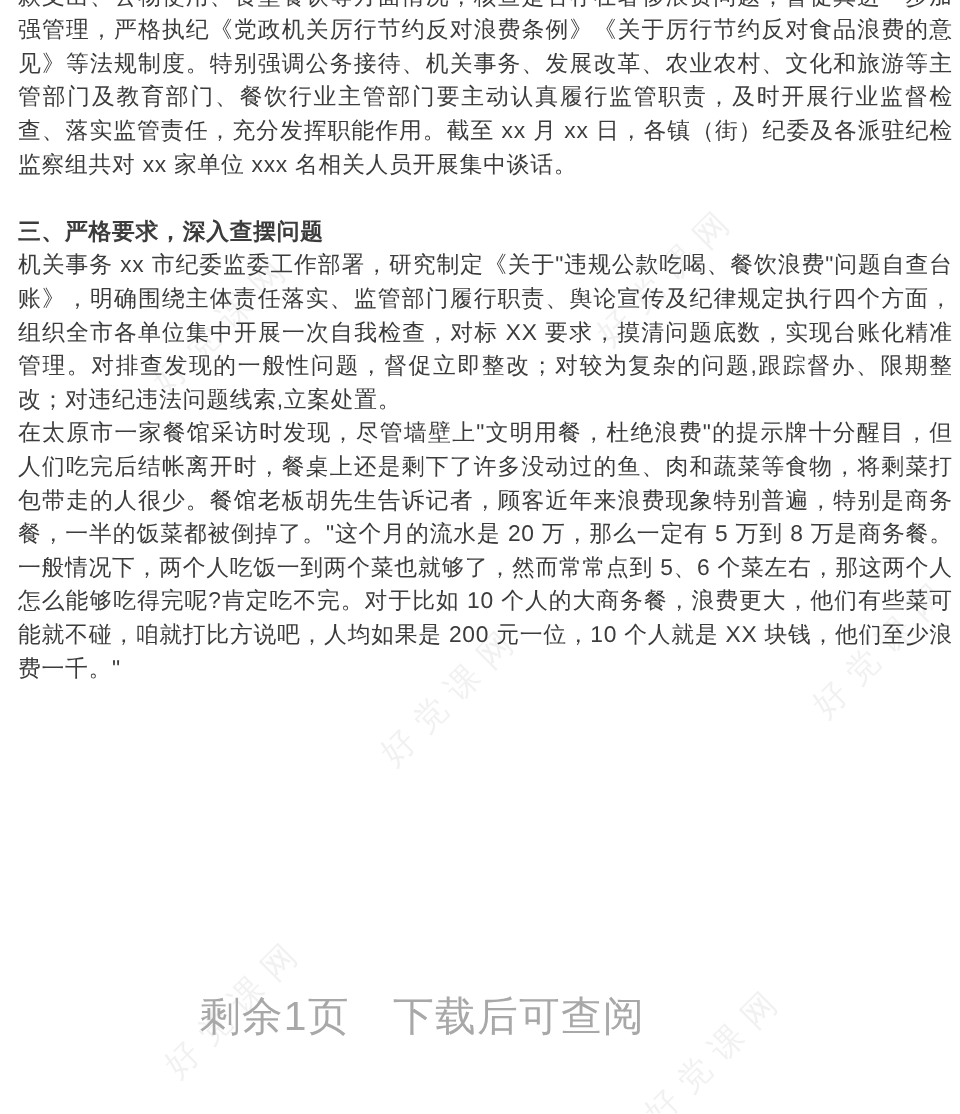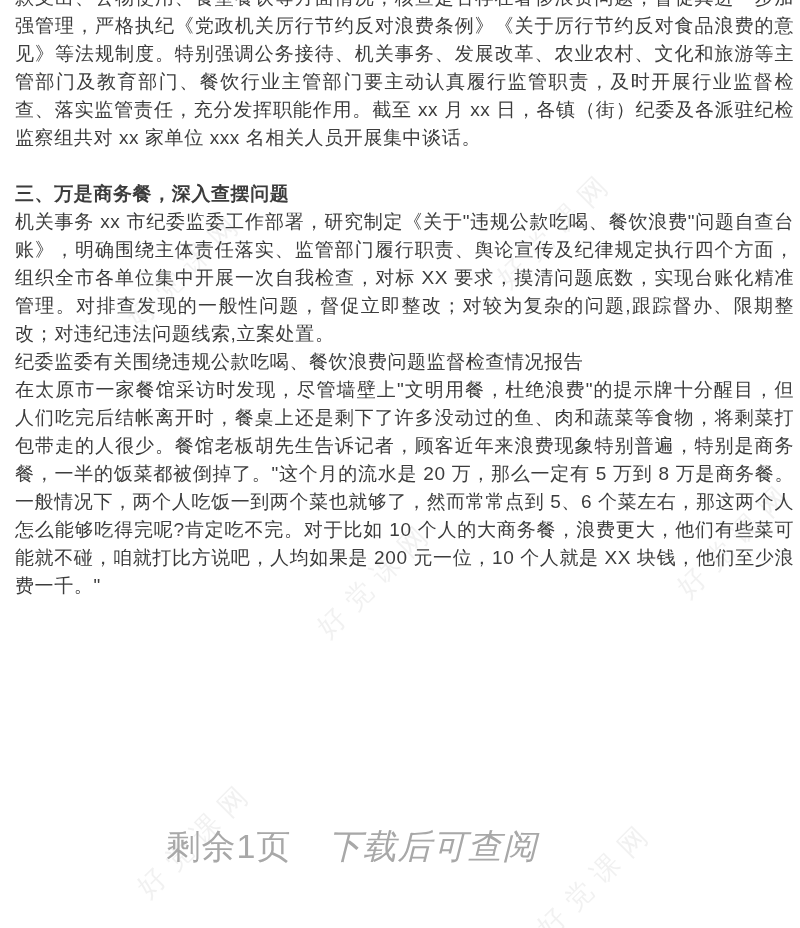--- a/index.html
+++ b/index.html
@@ -33,21 +33,21 @@
     top:824px;
     left:0;
     width:100%;
     text-align:center;
     transform:translateX(-48px);
     font-size:34px;
     letter-spacing:1px;
     color:#a8a8a8;
     white-space:nowrap;
   }
-  .footer .hint{margin-left:36px;font-style:italic;}
+  .footer .hint{margin-left:36px;}
   .wm{
     position:absolute;
     font-size:28px;
     letter-spacing:10px;
     color:rgba(0,0,0,0.055);
     transform:rotate(-45deg);
     white-space:nowrap;
     pointer-events:none;
   }
 </style>
@@ -58,21 +58,20 @@
     <div class="wm" style="left: 110px; top: 250px;">好党课网</div>
     <div class="wm" style="left: 480px; top: 210px;">好党课网</div>
     <div class="wm" style="left: 300px; top: 560px;">好党课网</div>
     <div class="wm" style="left: 660px; top: 520px;">好党课网</div>
     <div class="wm" style="left: 120px; top: 820px;">好党课网</div>
     <div class="wm" style="left: 520px; top: 860px;">好党课网</div>
   </div>
 
 <div class="doc">
     <p>款支出、公物使用、食堂餐饮等方面情况，核查是否存在奢侈浪费问题，督促其进一步加强管理，严格执纪《党政机关厉行节约反对浪费条例》《关于厉行节约反对食品浪费的意见》等法规制度。特别强调公务接待、机关事务、发展改革、农业农村、文化和旅游等主管部门及教育部门、餐饮行业主管部门要主动认真履行监管职责，及时开展行业监督检查、落实监管责任，充分发挥职能作用。截至 xx 月 xx 日，各镇（街）纪委及各派驻纪检监察组共对 xx 家单位 xxx 名相关人员开展集中谈话。</p>
-    <p class="bold gap-before">三、万是商务餐，深入查摆问题</p>
+    <p class="bold gap-before">三、严格要求，深入查摆问题</p>
     <p>机关事务 xx 市纪委监委工作部署，研究制定《关于"违规公款吃喝、餐饮浪费"问题自查台账》，明确围绕主体责任落实、监管部门履行职责、舆论宣传及纪律规定执行四个方面，组织全市各单位集中开展一次自我检查，对标 XX 要求，摸清问题底数，实现台账化精准管理。对排查发现的一般性问题，督促立即整改；对较为复杂的问题,跟踪督办、限期整改；对违纪违法问题线索,立案处置。</p>
-    <p>纪委监委有关围绕违规公款吃喝、餐饮浪费问题监督检查情况报告</p>
     <p>在太原市一家餐馆采访时发现，尽管墙壁上"文明用餐，杜绝浪费"的提示牌十分醒目，但人们吃完后结帐离开时，餐桌上还是剩下了许多没动过的鱼、肉和蔬菜等食物，将剩菜打包带走的人很少。餐馆老板胡先生告诉记者，顾客近年来浪费现象特别普遍，特别是商务餐，一半的饭菜都被倒掉了。"这个月的流水是 20 万，那么一定有 5 万到 8 万是商务餐。一般情况下，两个人吃饭一到两个菜也就够了，然而常常点到 5、6 个菜左右，那这两个人怎么能够吃得完呢?肯定吃不完。对于比如 10 个人的大商务餐，浪费更大，他们有些菜可能就不碰，咱就打比方说吧，人均如果是 200 元一位，10 个人就是 XX 块钱，他们至少浪费一千。"</p>
   </div>
 
 <div class="footer">
   <span>剩余1页</span><span class="hint">下载后可查阅</span>
 </div>
 
 </body></html>

